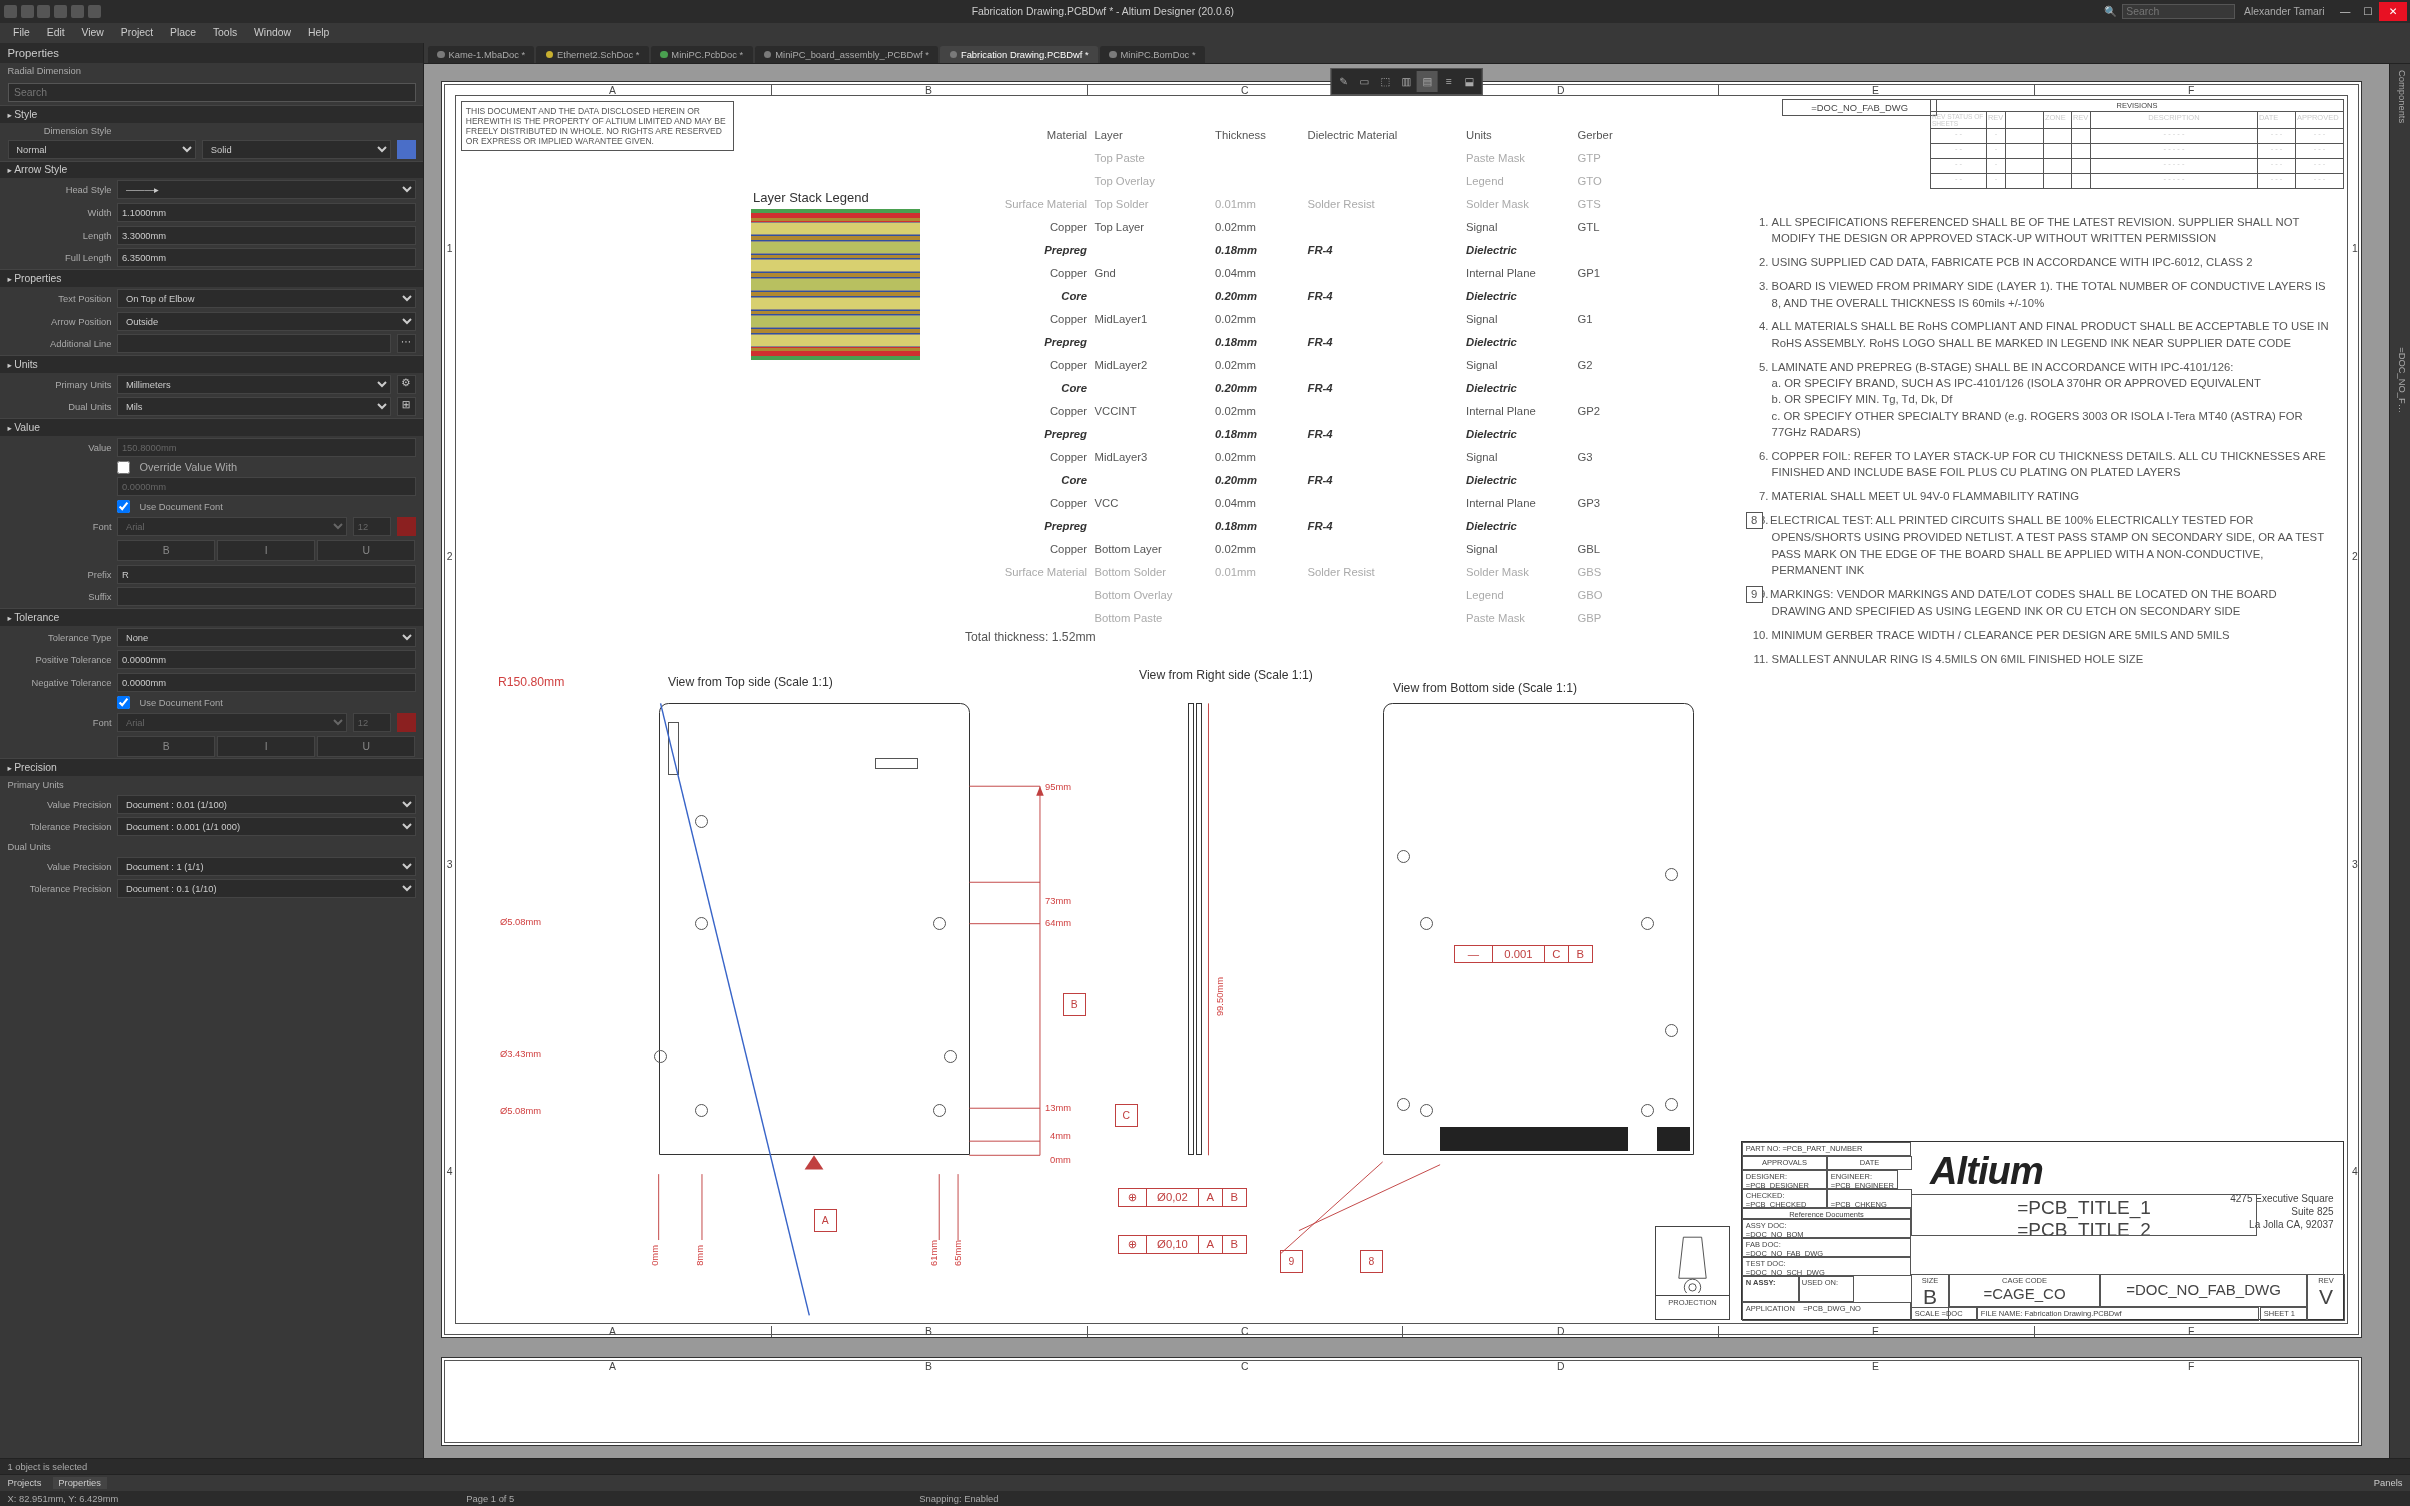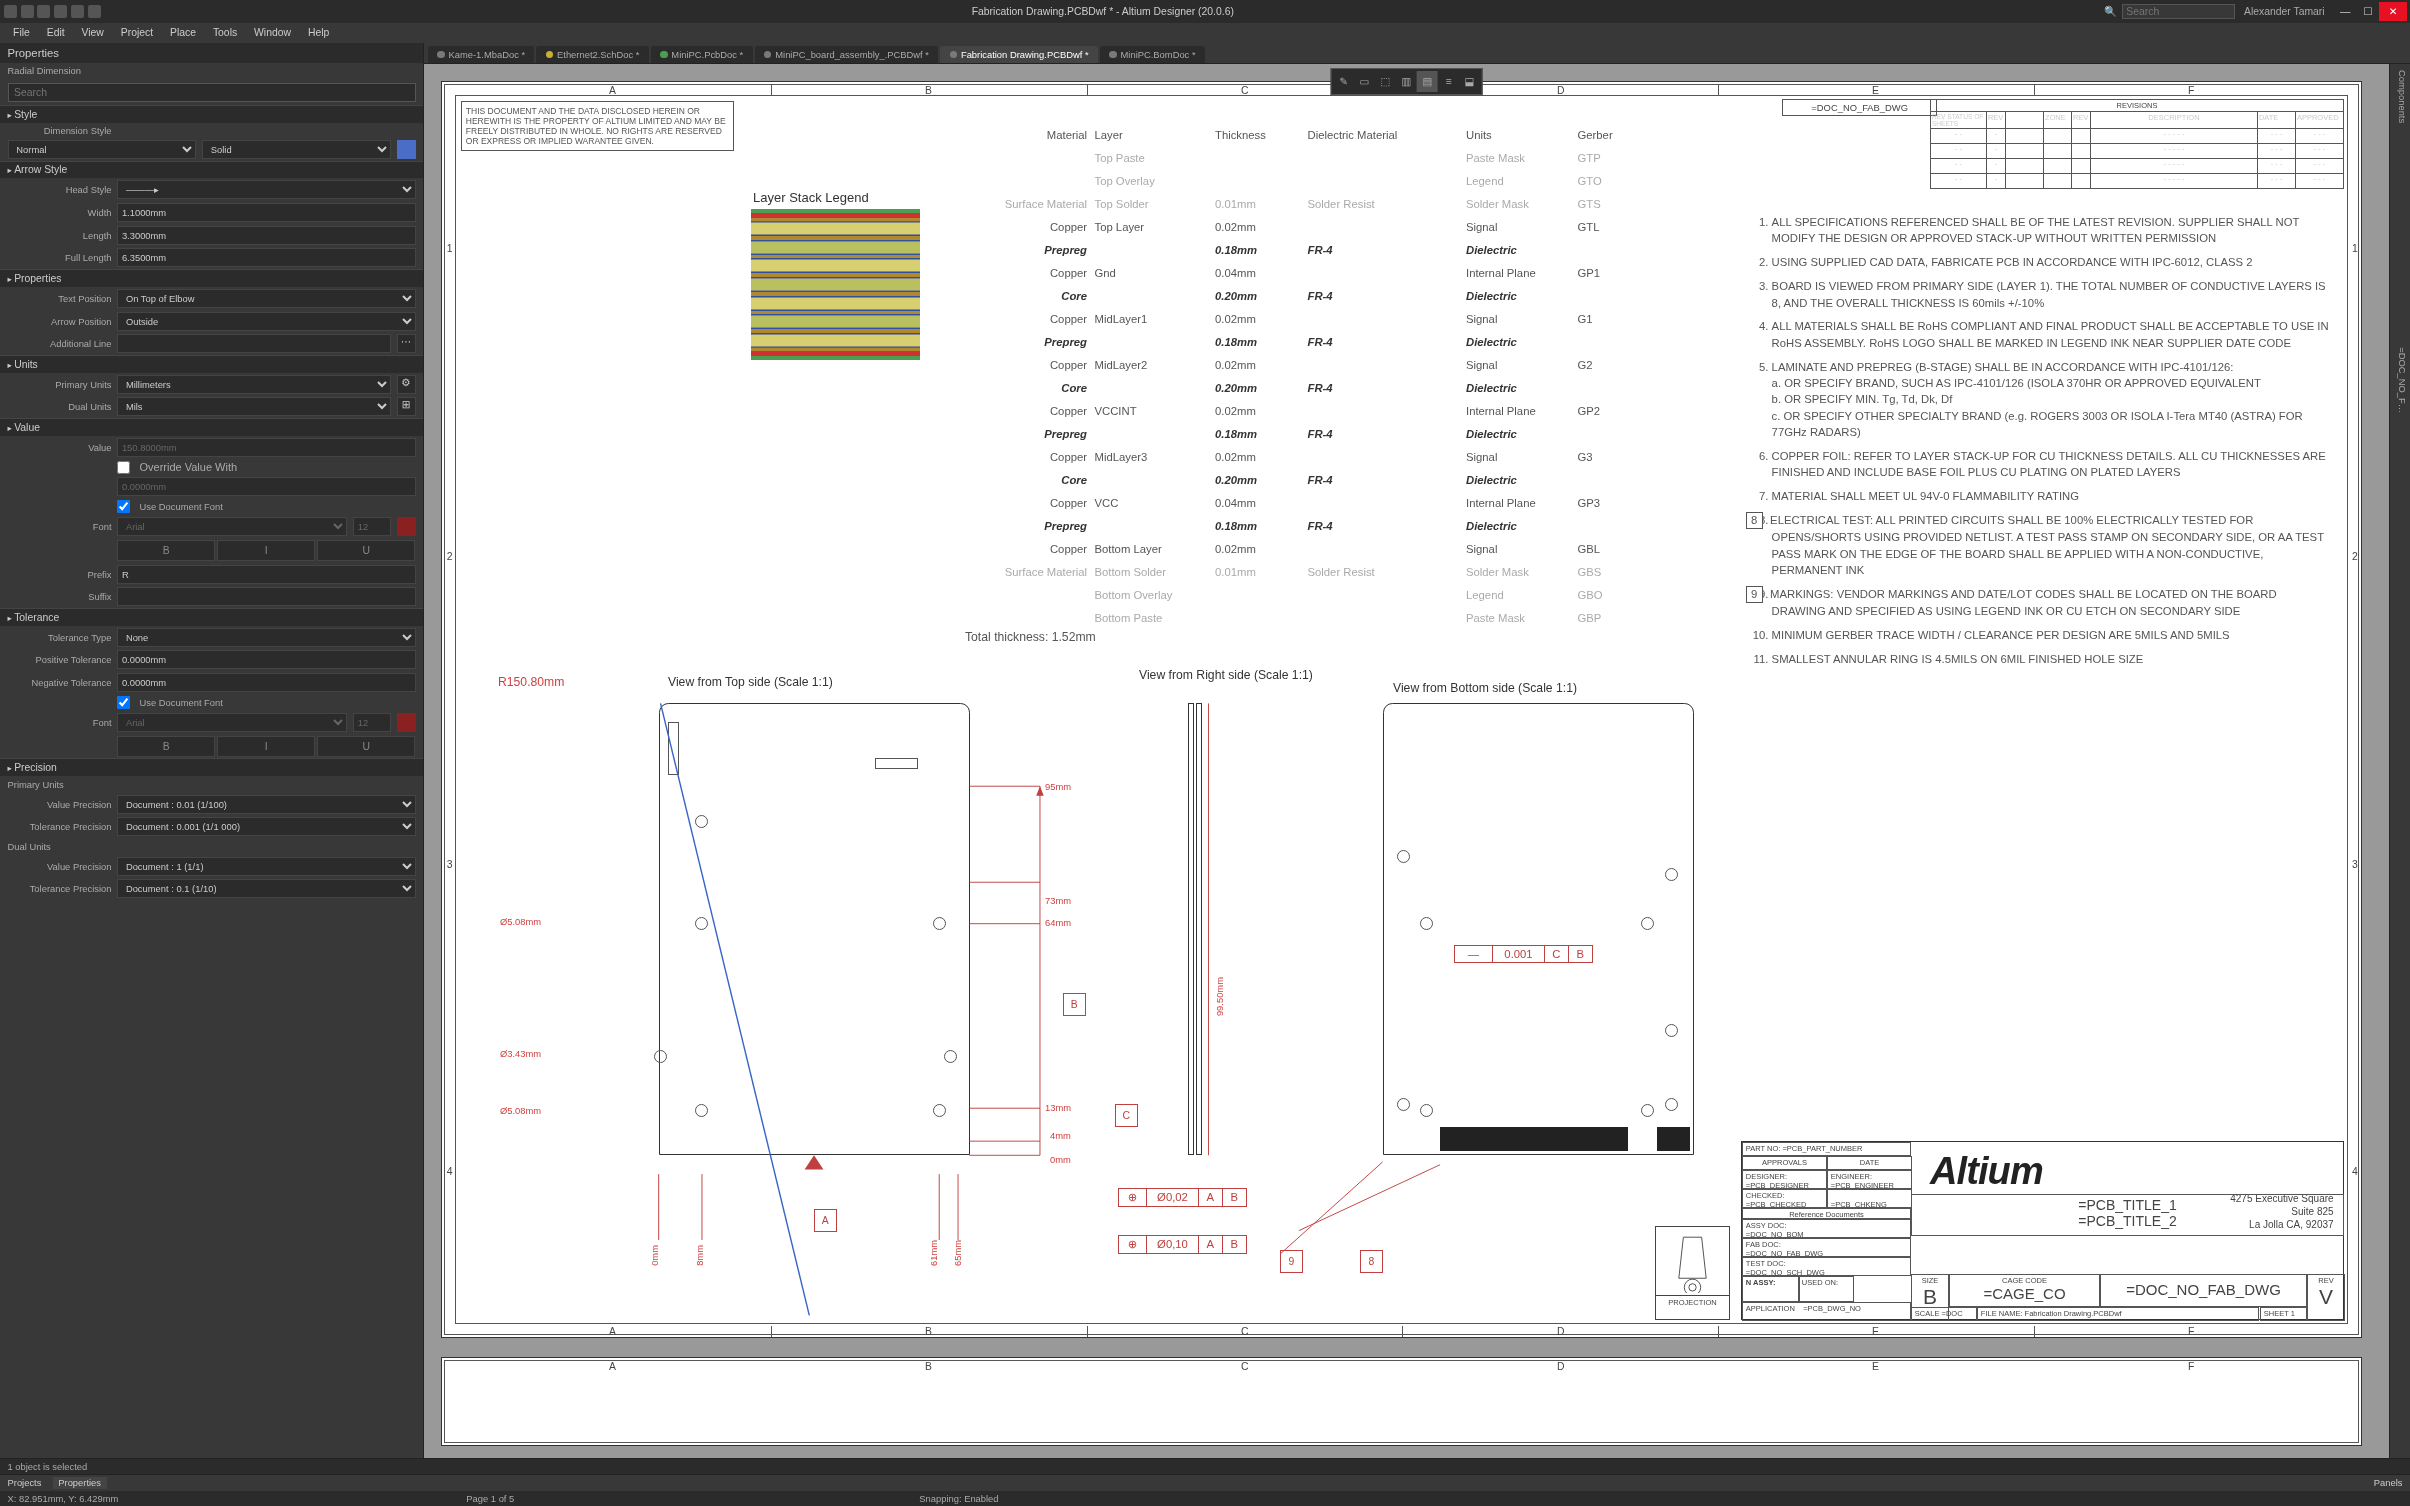--- a/index.html
+++ b/index.html
@@ -746,32 +746,32 @@
       <div style="position:absolute;left:188px;top:7.5px;font-family:Arial;font-weight:900;font-style:italic;font-size:38px;letter-spacing:-0.9px;color:#222;">Altium</div>
       <div style="position:absolute;right:9.4px;top:9.4px;text-align:right;font-size:10px;color:#444;line-height:1.3;margin-top:41px;">
         <div>4275 Executive Square</div>
         <div>Suite 825</div>
         <div>La Jolla CA, 92037</div>
       </div>
       <div class="tb-cell" style="left:0;top:0;width:169px;height:14px;"><span>PART NO:</span> <span>=PCB_PART_NUMBER</span></div>
       <div class="tb-cell" style="left:0;top:14px;width:85px;height:14px;text-align:center;">APPROVALS</div>
       <div class="tb-cell" style="left:85px;top:14px;width:85px;height:14px;text-align:center;">DATE</div>
       <div class="tb-cell" style="left:0;top:28px;width:85px;height:19px;"><span>DESIGNER:</span><br><span>=PCB_DESIGNER</span></div>
-      <div class="tb-cell" style="left:85px;top:28px;width:85px;height:19px;"><span>ENGINEER:</span><br><span>=PCB_ENGINEER</span></div>
+      <div class="tb-cell" style="left:85px;top:28px;width:71px;height:19px;"><span>ENGINEER:</span><br><span>=PCB_ENGINEER</span></div>
       <div class="tb-cell" style="left:0;top:47px;width:85px;height:19px;"><span>CHECKED:</span><br><span>=PCB_CHECKED</span></div>
       <div class="tb-cell" style="left:85px;top:47px;width:85px;height:19px;"><br><span>=PCB_CHKENG</span></div>
       <div class="tb-cell" style="left:0;top:66px;width:169px;height:11.3px;text-align:center;">Reference Documents</div>
       <div class="tb-cell" style="left:0;top:77px;width:169px;height:19px;"><span>ASSY DOC:</span><br><span>=DOC_NO_BOM</span></div>
       <div class="tb-cell" style="left:0;top:96px;width:169px;height:19px;"><span>FAB DOC:</span><br><span>=DOC_NO_FAB_DWG</span></div>
       <div class="tb-cell" style="left:0;top:115px;width:169px;height:19px;"><span>TEST DOC:</span><br><span>=DOC_NO_SCH_DWG</span></div>
       <div class="tb-cell" style="left:0;top:134px;width:58px;height:26px;font-weight:bold;">N ASSY:</div>
       <div class="tb-cell" style="left:56px;top:134px;width:56px;height:26px;">USED ON:</div>
       <div class="tb-cell" style="left:0;top:160px;width:169px;height:19px;">APPLICATION &nbsp;&nbsp; <span>=PCB_DWG_NO</span></div>
 
-      <div class="tb-cell" style="left:169px;top:52px;width:433px;height:42px;font-size:14px;text-align:center;padding-top:1.9px;"><span>=PCB_TITLE_1</span><br><span>=PCB_TITLE_2</span></div>
+      <div class="tb-cell" style="left:169px;top:52px;width:346px;height:42px;font-size:19px;text-align:center;padding-top:1.9px;"><span>=PCB_TITLE_1</span><br><span>=PCB_TITLE_2</span></div>
 
       <div class="tb-cell" style="left:169px;top:132px;width:38px;height:47px;text-align:center;"><span>SIZE</span><br><span style="font-size:21px;">B</span></div>
       <div class="tb-cell" style="left:207px;top:132px;width:151px;height:33px;text-align:center;"><span>CAGE CODE</span><br><span style="font-size:15px;">=CAGE_CO</span></div>
       <div class="tb-cell" style="left:358px;top:132px;width:207px;height:33px;text-align:center;font-size:15px;padding-top:5.6px;">=DOC_NO_FAB_DWG</div>
       <div class="tb-cell" style="left:565px;top:132px;width:38px;height:47px;text-align:center;"><span>REV</span><br><span style="font-size:21px;">V</span></div>
       <div class="tb-cell" style="left:169px;top:165px;width:66px;height:14px;"><span>SCALE</span> <span>=DOC</span></div>
       <div class="tb-cell" style="left:235px;top:165px;width:282px;height:14px;"><span>FILE NAME:</span> <span>Fabrication Drawing.PCBDwf</span></div>
       <div class="tb-cell" style="left:518px;top:165px;width:47px;height:14px;"><span>SHEET</span> <span>1</span></div>
     </div>
 

